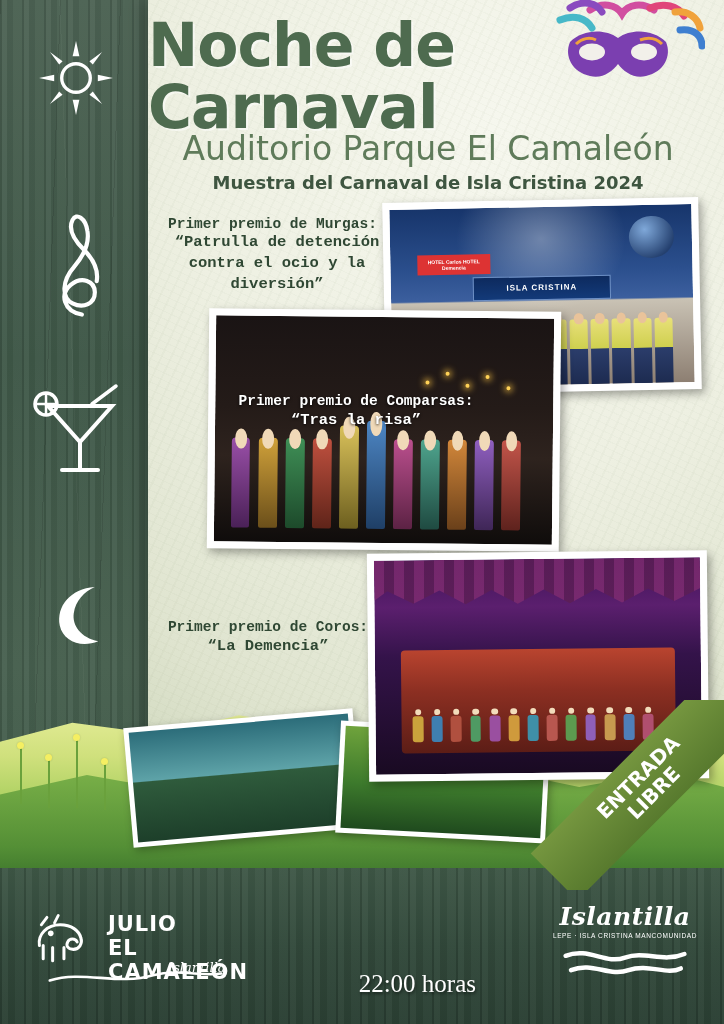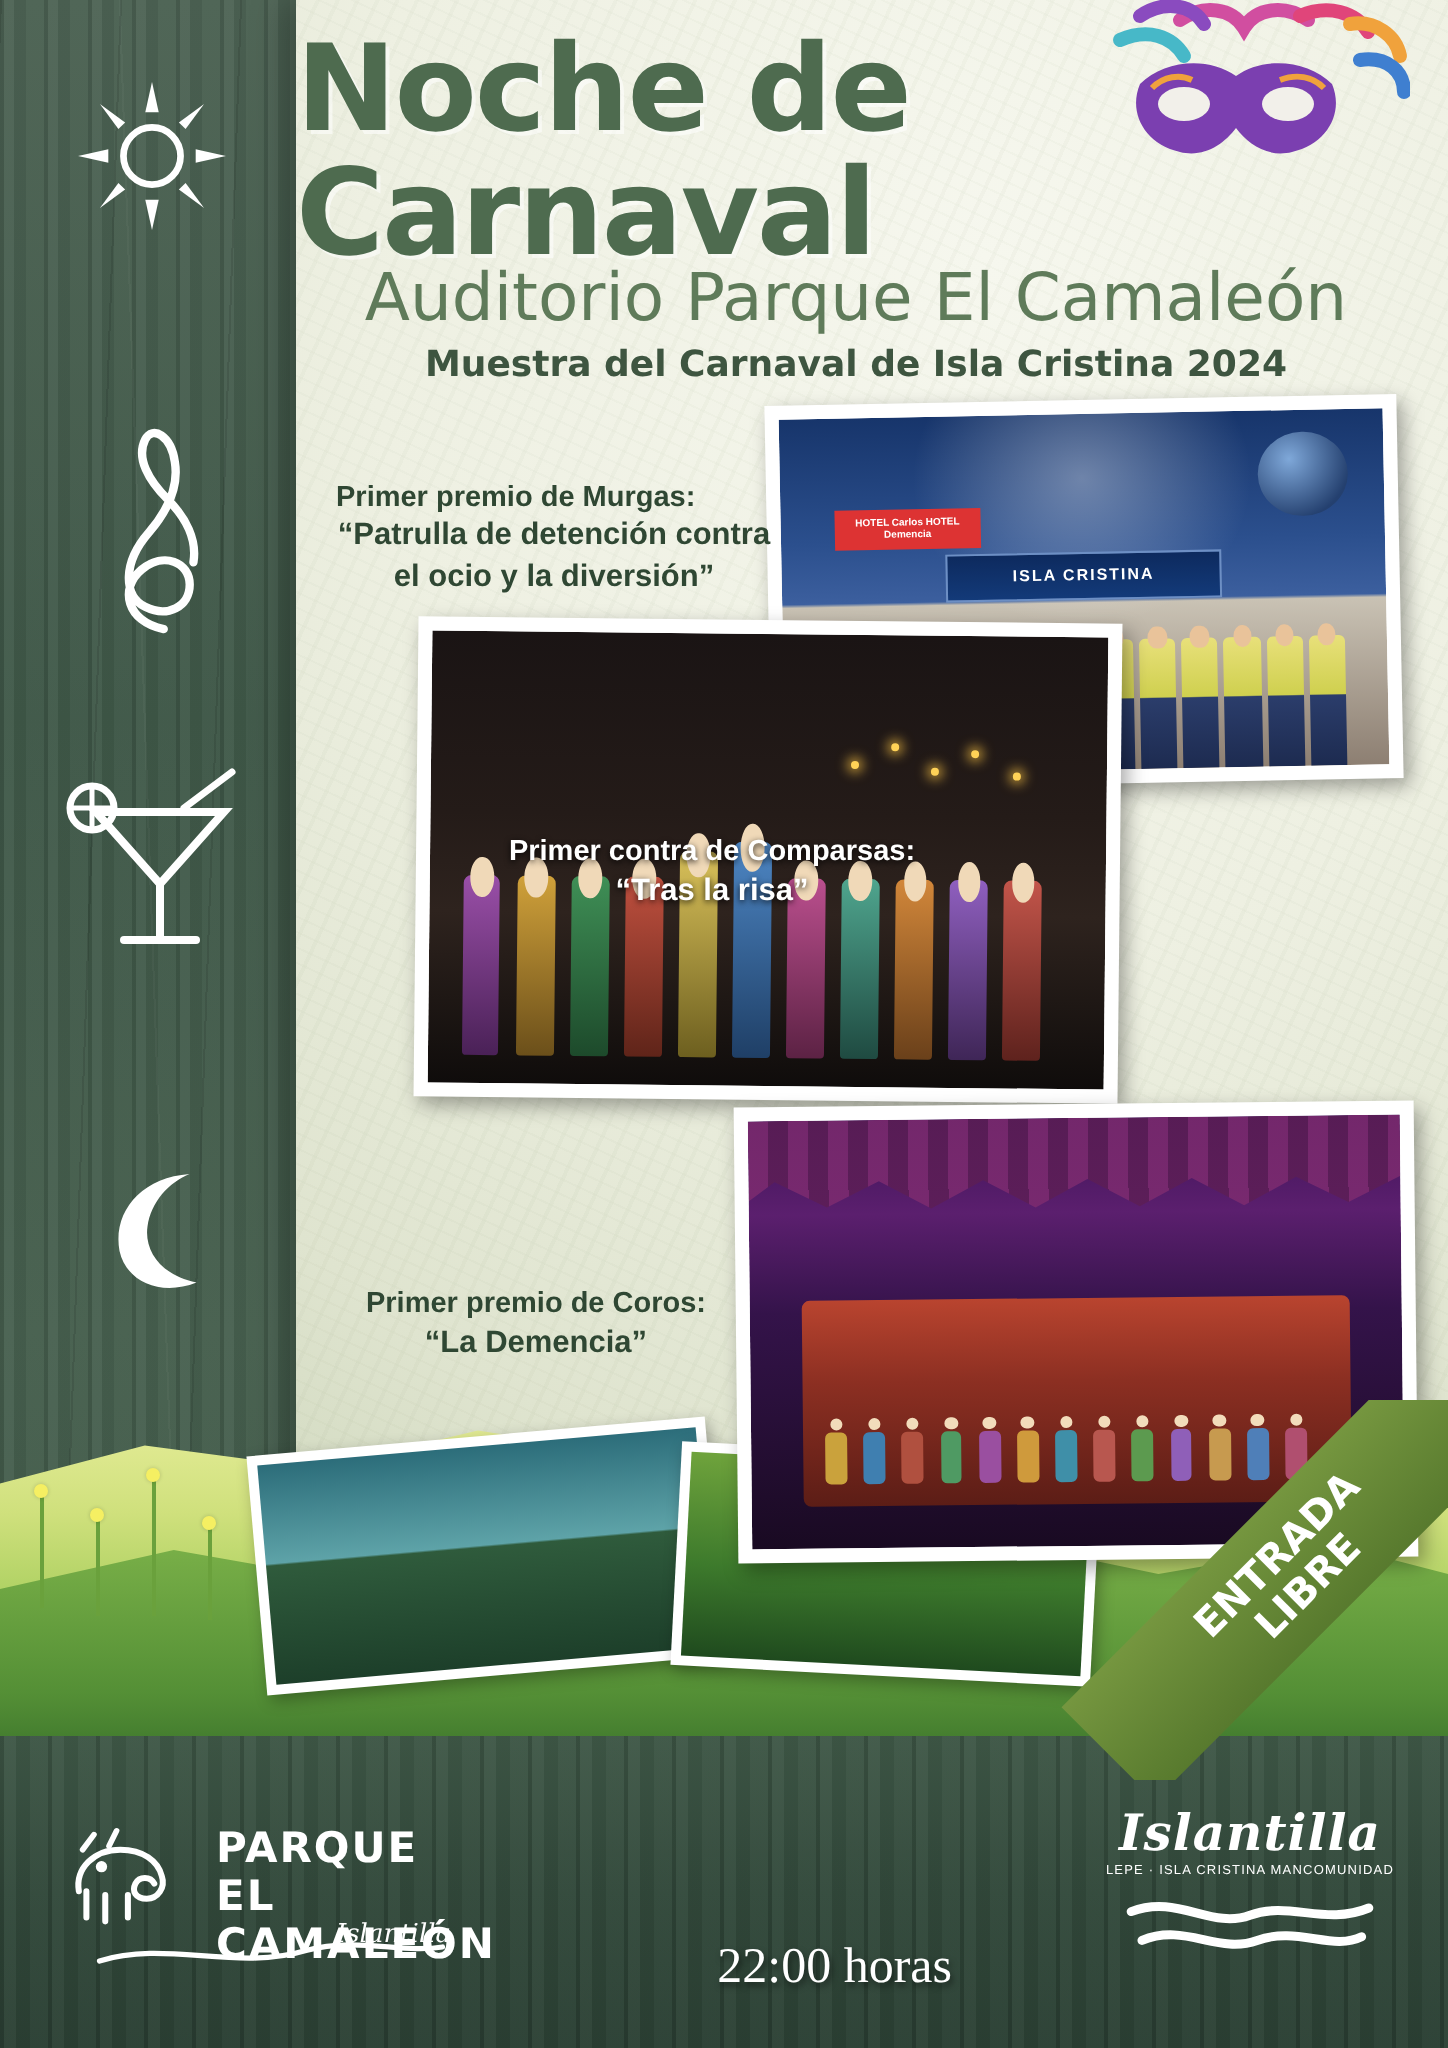--- a/index.html
+++ b/index.html
@@ -208,24 +208,23 @@
     border-radius:3px;
   }
   .coros-hd{
     position:absolute; top:-7px; left:50%; transform:translateX(-50%);
     width:60%; height:24%; border-radius:50%; background:#f2dcbb;
   }
 
   
   .cap {
     position:absolute;
-    font-family:Liberation Sans, sans-serif;
+    font-family:Liberation Mono, monospace;
     color:#2f4733;
     z-index:8;
-    margin-top:25px;
   }
   .cap-label { font-weight:bold; font-size:14.5px; }
   .cap-quote { font-weight:bold; font-size:15.5px; line-height:21px; }
 
   .cap-murgas { left:168px; top:216px; width:218px; text-align:center; }
   .cap-murgas .cap-label{ text-align:left; display:block; }
   .cap-comparsas { left:212px; top:392px; width:288px; text-align:center; color:#fff; text-shadow:0 1px 3px rgba(0,0,0,.85); }
   .cap-coros { left:160px; top:618px; width:216px; text-align:center; }
   .ribbon-clip{
     position:absolute; right:0; top:700px; width:200px; height:190px; overflow:hidden; z-index:9;
@@ -523,21 +522,21 @@
       </div>
     </div>
   </div>
 
   <div class="cap cap-murgas">
     <span class="cap-label">Primer premio de Murgas:</span>
     <div class="cap-quote">“Patrulla de detención contra el ocio y la diversión”</div>
   </div>
 
   <div class="cap cap-comparsas">
-    <span class="cap-label">Primer contra de Comparsas:</span>
+    <span class="cap-label">Primer premio de Comparsas:</span>
     <div class="cap-quote">“Tras la risa”</div>
   </div>
 
   <div class="cap cap-coros">
     <span class="cap-label">Primer premio de Coros:</span>
     <div class="cap-quote">“La Demencia”</div>
   </div>
 
   <div class="ribbon-clip">
     <div class="ribbon-inner">
@@ -549,21 +548,21 @@
   <div class="footer-time">22:00 horas</div>
 
   <div class="logo-left">
     <svg viewBox="0 0 70 70" width="66" height="66" style="position:absolute;left:0;top:4px;">
       <path d="M10 42 C8 30 18 20 32 20 C44 20 52 26 54 34 C56 40 52 46 46 46
                C40 46 38 42 40 38 C42 34 48 34 50 38" fill="none" stroke="#fff" stroke-width="3.2" stroke-linecap="round"></path>
       <circle cx="22" cy="29" r="3" fill="#fff"></circle>
       <path d="M14 42 L14 56 M24 44 L24 58 M36 44 L36 56" stroke="#fff" stroke-width="3.2" stroke-linecap="round"></path>
       <path d="M12 20 L18 12 M26 18 L30 10" stroke="#fff" stroke-width="3" stroke-linecap="round"></path>
     </svg>
-    <div class="l1">PARQUE</div>
+    <div class="l1">JULIO</div>
     <div class="l2">EL CAMALEÓN</div>
     <div class="l3">Islantilla</div>
     <svg viewBox="0 0 200 20" width="175" height="18" style="position:absolute;left:18px;top:66px;">
       <path d="M2 14 C40 2 80 20 120 8 C150 0 175 10 198 6" stroke="#fff" stroke-width="3" fill="none" stroke-linecap="round"></path>
     </svg>
   </div>
 
   <div class="logo-right">
     <div class="r1">Islantilla</div>
     <div class="r2">LEPE · ISLA CRISTINA  MANCOMUNIDAD</div>

